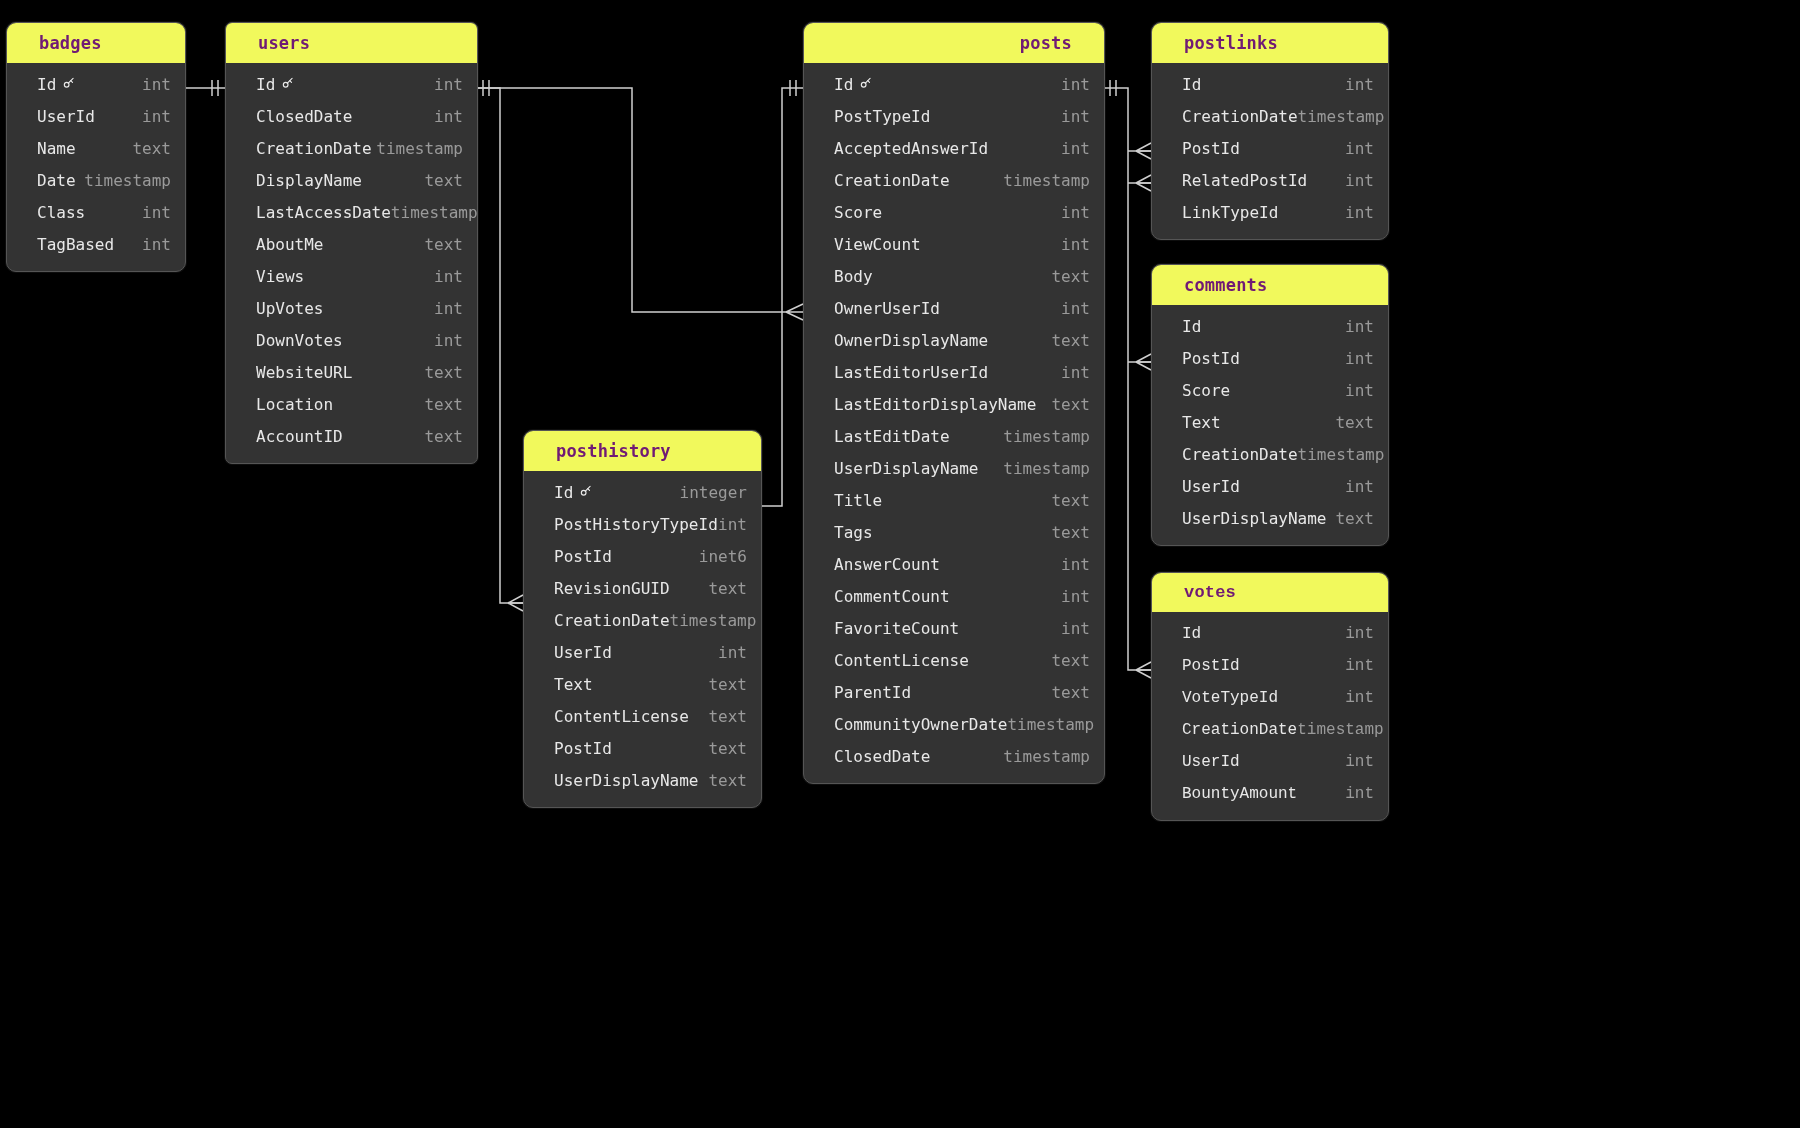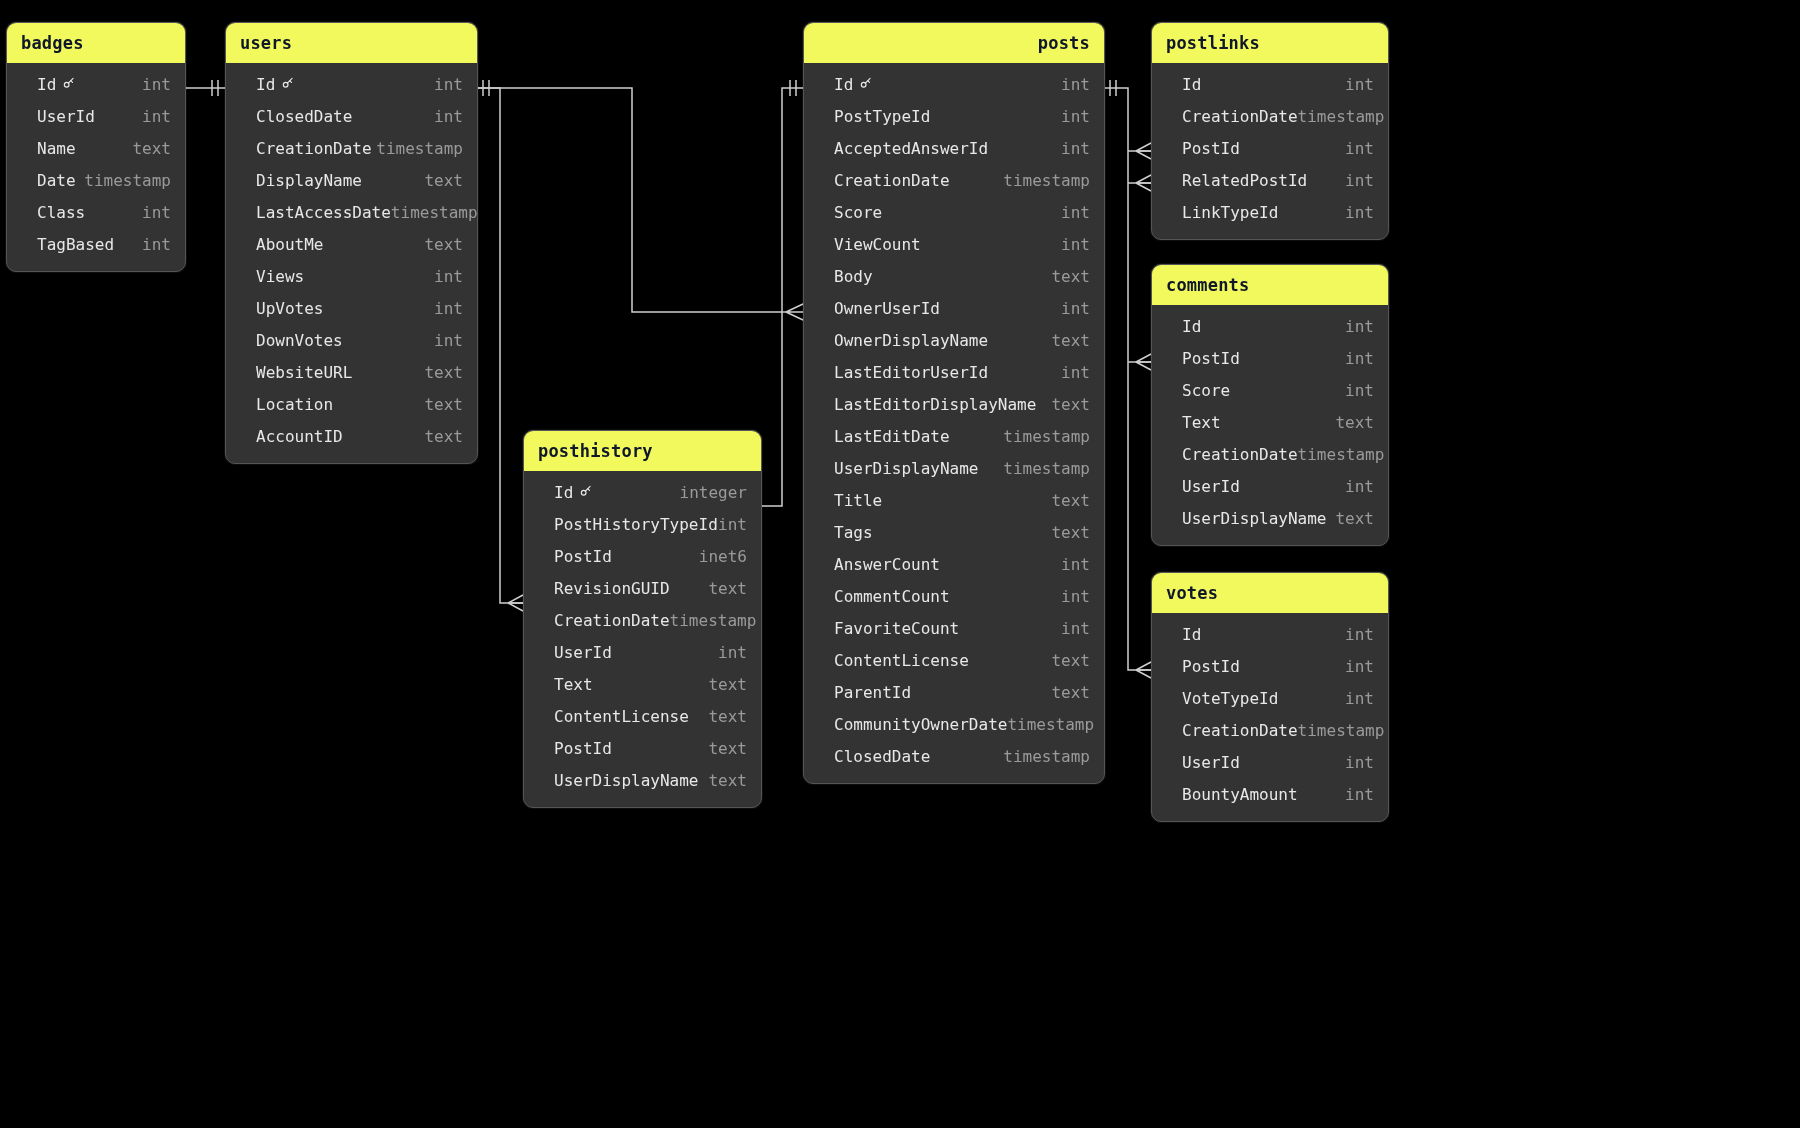--- a/index.html
+++ b/index.html
@@ -20,24 +20,24 @@
   .table {
     position: absolute;
     background: #333333;
     border: 1px solid #555;
     border-radius: 10px;
     box-shadow: 0 0 0 1px rgba(255,255,255,0.05);
     overflow: hidden;
   }
   .table-header {
     background: #f1f95c;
-    color: #0f172a;
+    color: #701a75;
     font-weight: 700;
     font-size: 17px;
-    padding: 10px 14px;
+    padding: 10px 32px;
     letter-spacing: 0.2px;
   }
   .table-body {
     padding: 6px 0 10px 16px;
   }
   .col-row {
     display: flex;
     justify-content: space-between;
     align-items: center;
     padding: 6px 14px;
@@ -164,21 +164,21 @@
             <span class="col-type">int</span>
           </div>
           <div class="col-row">
             <span class="col-name">
               <span>TagBased</span>
             </span>
             <span class="col-type">int</span>
           </div>
         </div>
       </div>
-      <div class="table" style="left: 225px; top: 22px; width: 251px;">
+      <div class="table" style="left: 225px; top: 22px; width: 251px; border-radius: 7px;">
         <div class="table-header">users</div>
         <div class="table-body">
           <div class="col-row">
             <span class="col-name">
               <span>Id</span>
               <span><svg class="key-icon" width="14" height="14" viewBox="0 0 24 24" fill="none" stroke="#e8e8e8" stroke-width="2" stroke-linecap="round" stroke-linejoin="round">
                   <circle cx="8" cy="15" r="4"></circle>
                   <path d="M10.9 12.1 L19 4"></path>
                   <path d="M15 8 L18 11"></path>
                 </svg></span>
@@ -540,21 +540,21 @@
             <span class="col-type">int</span>
           </div>
           <div class="col-row">
             <span class="col-name">
               <span>UserDisplayName</span>
             </span>
             <span class="col-type">text</span>
           </div>
         </div>
       </div>
-      <div class="table" style="left: 1151px; top: 572px; width: 236px;">
+      <div class="table" style="left: 1151px; top: 572px; width: 236px; font-family: Liberation Mono, monospace;">
         <div class="table-header">votes</div>
         <div class="table-body">
           <div class="col-row">
             <span class="col-name">
               <span>Id</span>
             </span>
             <span class="col-type">int</span>
           </div>
           <div class="col-row">
             <span class="col-name">

